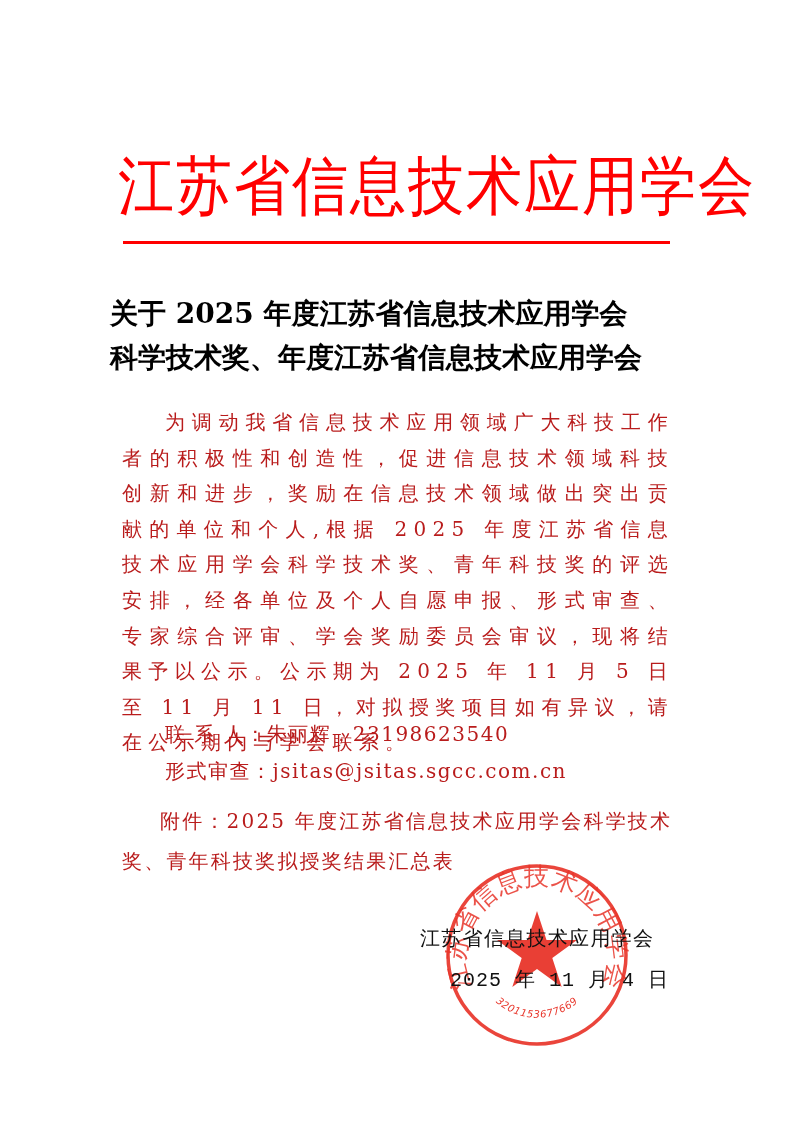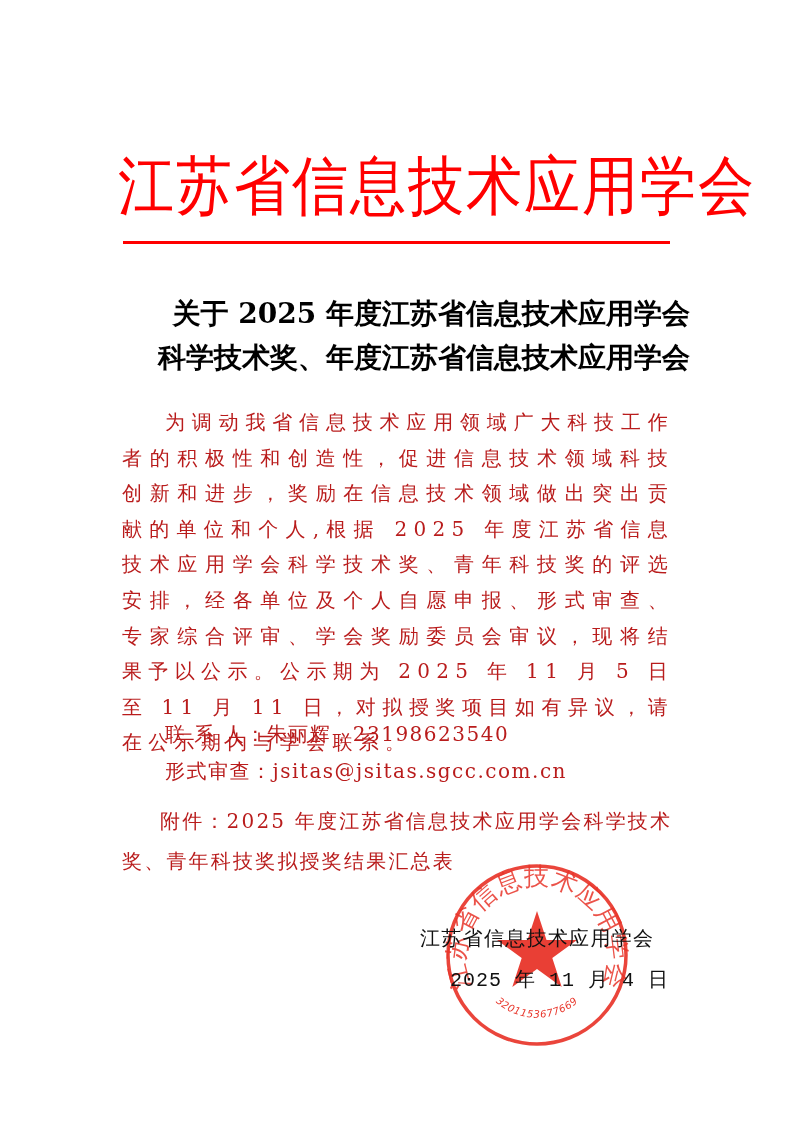--- a/index.html
+++ b/index.html
@@ -6,21 +6,21 @@
     body { width: 794px; height: 1123px; position: relative; overflow: hidden;
            font-family: "DejaVu Serif", "Liberation Serif", serif; color: #111; }
     .page { position: absolute; left: 0; top: 0; width: 794px; height: 1095px; }
 
     .masthead { position: absolute; left: 118px; top: 146px; width: 560px; text-align: center;
                 font-family: "DejaVu Serif", "Liberation Serif", serif;
                 font-size: 56px; line-height: 70px; color: #ff0000; letter-spacing: 2px;
                 transform: scaleY(1.15); transform-origin: top center; white-space: nowrap; }
     .rule { position: absolute; left: 123px; top: 241px; width: 547px; height: 3px; background: #ff0000; }
 
-    .title { position: absolute; left: 110px; top: 292px; width: 580px; text-align: right;
+    .title { position: absolute; left: 110px; top: 292px; width: 580px; text-align: left;
              font-family: "DejaVu Serif", "Liberation Serif", serif; font-weight: bold;
              font-size: 28px; line-height: 44px; color: #000; white-space: nowrap; }
 
     .body-text { position: absolute; left: 122px; width: 552px;
                  font-family: "DejaVu Serif", "Liberation Serif", serif;
                  font-size: 20px; color: #b91c1c; }
     .para { top: 405px; line-height: 35.6px; text-align: justify; text-indent: 43px; letter-spacing: 6.3px; }
     .contact { top: 716px; line-height: 37px; padding-left: 43px; letter-spacing: 1.5px; white-space: nowrap; }
     .contact .row { display: block; }
     .attach { top: 801px; line-height: 40px; text-indent: 38px; letter-spacing: 2.2px; }

